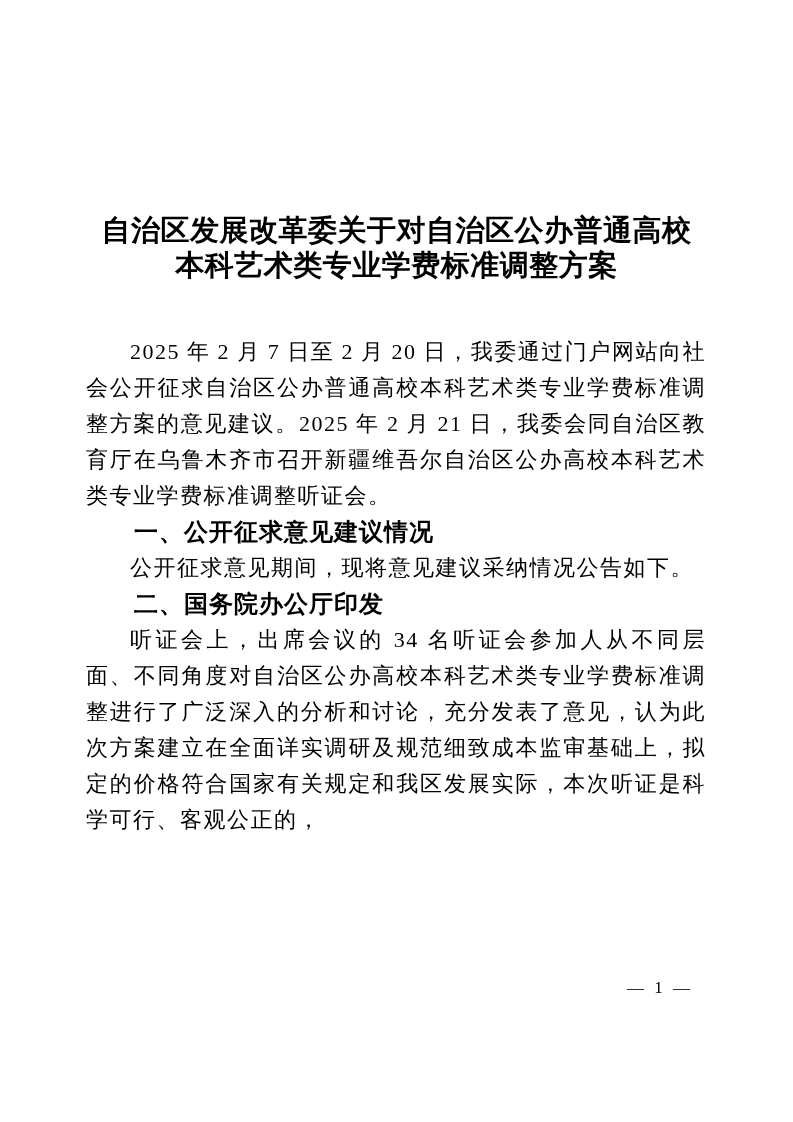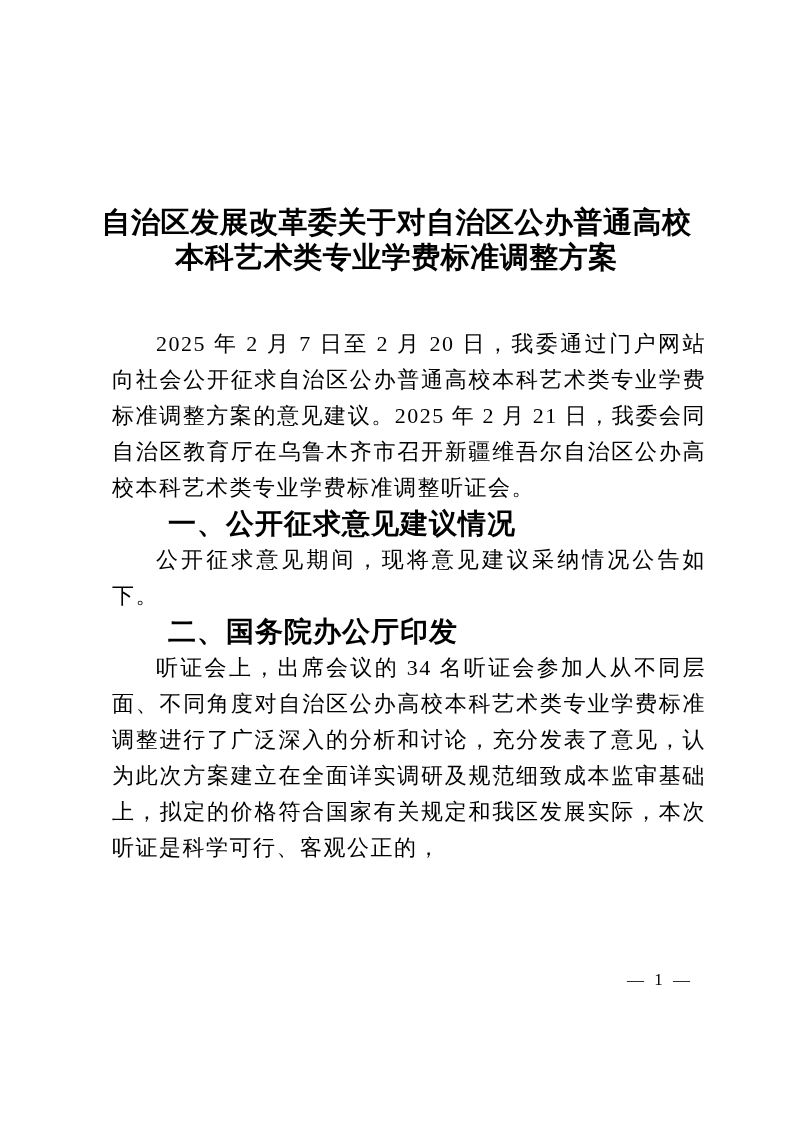--- a/index.html
+++ b/index.html
@@ -4,52 +4,52 @@
 <style>
   html, body {
     margin: 0;
     padding: 0;
     background: #ffffff;
   }
   .page {
     position: relative;
     width: 793px;
     height: 1047px;
-    margin: 0 auto;
+    margin: 8px auto;
     background: #ffffff;
     color: #000000;
     font-family: "Liberation Serif", "DejaVu Serif", serif;
     overflow: hidden;
   }
   .title-block {
     padding-top: 205px;
     text-align: center;
     font-weight: bold;
     font-size: 29px;
     line-height: 35px;
     letter-spacing: 0.5px;
   }
   .body-text {
     margin-top: 51px;
-    padding-left: 112px;
+    padding-left: 86px;
     padding-right: 87px;
     font-size: 22px;
     line-height: 36px;
     text-align: justify;
     text-justify: inter-character;
   }
   .para {
     margin: 0;
     text-indent: 2em;
     letter-spacing: 1.5px;
   }
   .heading {
     margin: 0;
     text-indent: 2em;
-    font-size: 28px;
+    font-size: 24px;
     line-height: 36px;
     font-weight: bold;
     font-family: "Liberation Sans", "DejaVu Sans", sans-serif;
     letter-spacing: 1px;
   }
   .page-footer {
     position: absolute;
     right: 100px;
     bottom: 57px;
     font-size: 17px;

